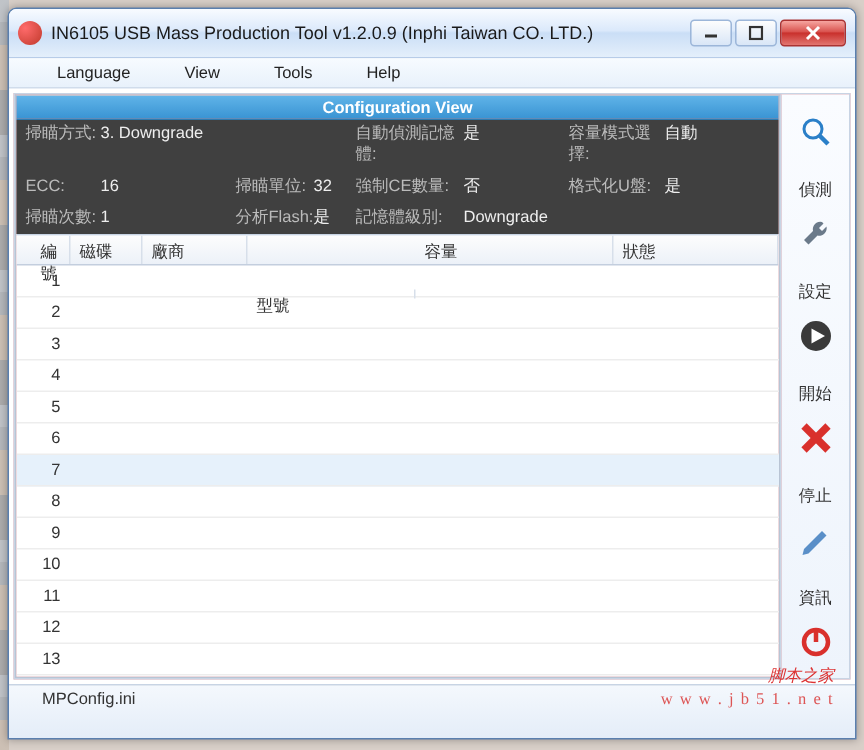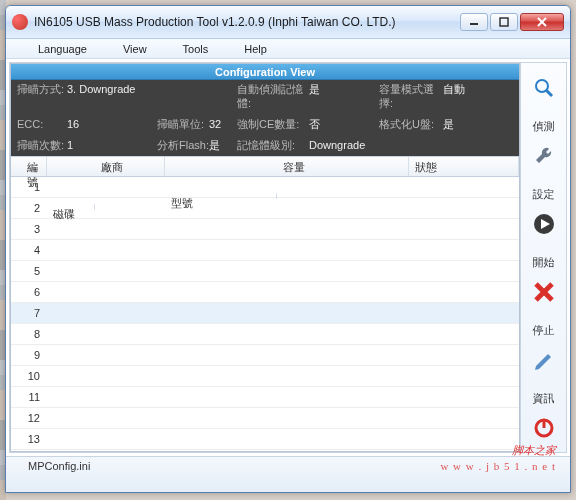--- a/index.html
+++ b/index.html
@@ -23,21 +23,21 @@
 
 .config-head { height: 16px; background: linear-gradient(#5fb3e8,#3a94d3); color: #fff; text-align: center; font-weight: bold; line-height: 16px; border-bottom: 1px solid #2d7ab0; font-size: 11px; }
 .config-panel { background: #404040; color: #ddd; padding: 2px 6px 4px 6px; display: grid; grid-template-columns: 50px 90px 52px 28px 72px 70px 64px 50px; row-gap: 7px; font-size: 11px; line-height: 14px; }
 .config-panel span.v { color: #eee; }
 .config-panel span.l { color: #bbb; }
 
 .table-wrap { flex: 1; overflow: hidden; border-top: 1px solid #c8d4e4; background: #fff; }
 .thead { display: flex; height: 20px; background: linear-gradient(#fdfdfd,#ecf1f8); border-bottom: 1px solid #c3cede; }
 .th { border-right: 1px solid #d7dfea; padding: 3px 6px; color: #333; font-size: 11px; }
 .c0 { width: 36px; text-align: right; padding-right: 8px; }
-.c1 { width: 48px; margin-top: 47px; }
+.c1 { width: 48px; }
 .c2 { width: 70px; }
 .c3 { width: 112px; margin-top: 36px; }
 .c4 { width: 132px; }
 .c5 { flex: 1; }
 
 .tbody { overflow: auto; }
 .tr { display: flex; height: 21px; border-bottom: 1px solid #ededed; align-items: center; }
 .tr.sel { background: #e6f1fb; }
 .td { padding: 2px 6px; font-size: 11px; border-right: 1px solid transparent; }
 .td.c0 { color: #333; }

